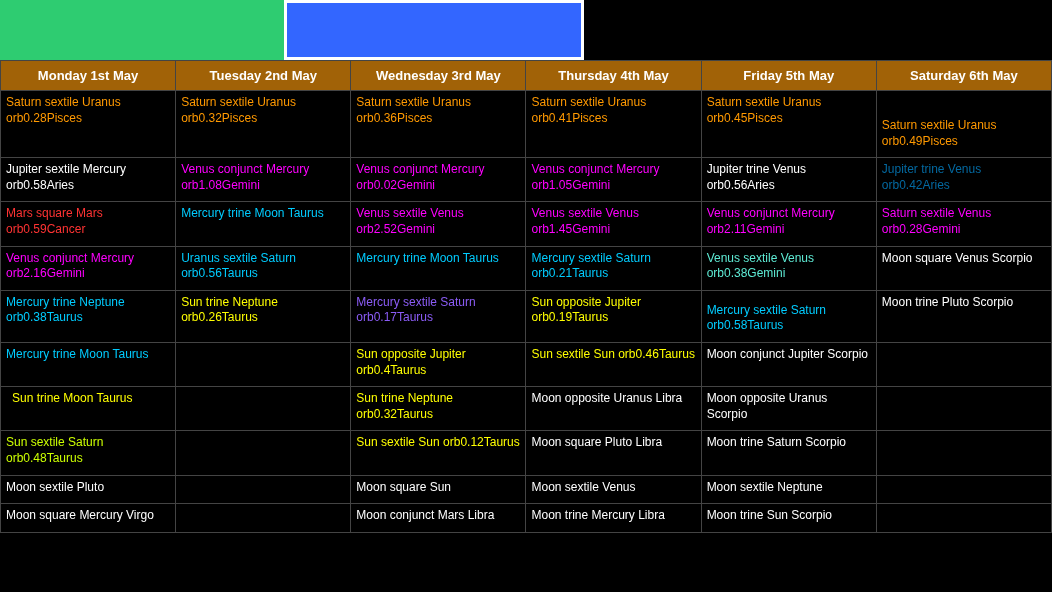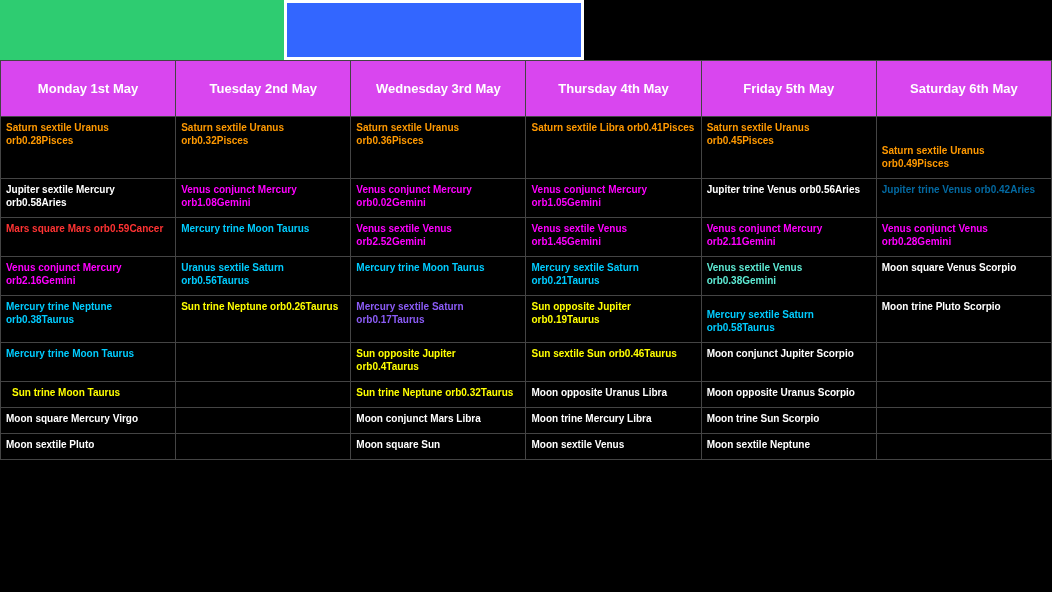--- a/index.html
+++ b/index.html
@@ -39,39 +39,39 @@
       cursor: pointer;
       font-style: italic;
     }
 
     
     .calendar {
       width: 1052px;
       border-collapse: collapse;
     }
     .calendar th {
-      background: #d946ef;
+      background: #a16207;
       color: #fff;
       border: 1px solid #444;
-      padding: 20px 6px;
+      padding: 7px 6px;
       text-align: center;
       font-size: 13px;
       font-weight: bold;
     }
     .calendar td {
       border: 1px solid #444;
       padding: 4px 5px;
       vertical-align: top;
       width: 175px;
       min-height: 30px;
     }
     .cell-entry {
       margin-bottom: 4px;
-      font-size: 10px;
-      font-weight: bold;
+      font-size: 12px;
+      font-weight: normal;
       line-height: 1.3;
     }
   </style>
 </head>
 <body>
 
 <div class="top-bar">
   <button class="back-btn"></button>
   <button class="minor-btn"></button>
 </div>
@@ -92,21 +92,21 @@
         <td>
           <div class="cell-entry" style="color: rgb(255, 153, 0);">Saturn sextile Uranus orb0.28Pisces</div>
         </td>
         <td>
           <div class="cell-entry" style="color: rgb(255, 153, 0);">Saturn sextile Uranus orb0.32Pisces</div>
         </td>
         <td>
           <div class="cell-entry" style="color: rgb(255, 153, 0);">Saturn sextile Uranus orb0.36Pisces</div>
         </td>
         <td>
-          <div class="cell-entry" style="color: rgb(255, 153, 0);">Saturn sextile Libra orb0.41Pisces</div>
+          <div class="cell-entry" style="color: rgb(255, 153, 0);">Saturn sextile Uranus orb0.41Pisces</div>
         </td>
         <td>
           <div class="cell-entry" style="color: rgb(255, 153, 0);">Saturn sextile Uranus orb0.45Pisces</div>
         </td>
         <td>
           <div class="cell-entry" style="color: rgb(255, 153, 0); margin-top: 23px;">Saturn sextile Uranus orb0.49Pisces</div>
         </td>
       </tr>
       <tr>
         <td>
@@ -138,21 +138,21 @@
         <td>
           <div class="cell-entry" style="color: rgb(255, 0, 255);">Venus sextile Venus orb2.52Gemini</div>
         </td>
         <td>
           <div class="cell-entry" style="color: rgb(255, 0, 255);">Venus sextile Venus orb1.45Gemini</div>
         </td>
         <td>
           <div class="cell-entry" style="color: rgb(255, 0, 255);">Venus conjunct Mercury orb2.11Gemini</div>
         </td>
         <td>
-          <div class="cell-entry" style="color: rgb(255, 0, 255);">Venus conjunct Venus orb0.28Gemini</div>
+          <div class="cell-entry" style="color: rgb(255, 0, 255);">Saturn sextile Venus orb0.28Gemini</div>
         </td>
       </tr>
       <tr>
         <td>
           <div class="cell-entry" style="color: rgb(255, 0, 255);">Venus conjunct Mercury orb2.16Gemini</div>
         </td>
         <td>
           <div class="cell-entry" style="color: rgb(0, 204, 255);">Uranus sextile Saturn orb0.56Taurus</div>
         </td>
         <td>
@@ -215,44 +215,60 @@
         <td>
           <div class="cell-entry" style="color: rgb(255, 255, 255);">Moon opposite Uranus Libra</div>
         </td>
         <td>
           <div class="cell-entry" style="color: rgb(255, 255, 255);">Moon opposite Uranus Scorpio</div>
         </td>
         <td></td>
       </tr>
       <tr>
         <td>
+          <div class="cell-entry" style="color: rgb(204, 255, 0);">Sun sextile Saturn orb0.48Taurus</div>
+        </td>
+        <td></td>
+        <td>
+          <div class="cell-entry" style="color: rgb(255, 255, 0);">Sun sextile Sun orb0.12Taurus</div>
+        </td>
+        <td>
+          <div class="cell-entry" style="color: rgb(255, 255, 255);">Moon square Pluto Libra</div>
+        </td>
+        <td>
+          <div class="cell-entry" style="color: rgb(255, 255, 255);">Moon trine Saturn Scorpio</div>
+        </td>
+        <td></td>
+      </tr>
+      <tr>
+        <td>
+          <div class="cell-entry" style="color: rgb(255, 255, 255);">Moon sextile Pluto</div>
+        </td>
+        <td></td>
+        <td>
+          <div class="cell-entry" style="color: rgb(255, 255, 255);">Moon square Sun</div>
+        </td>
+        <td>
+          <div class="cell-entry" style="color: rgb(255, 255, 255);">Moon sextile Venus</div>
+        </td>
+        <td>
+          <div class="cell-entry" style="color: rgb(255, 255, 255);">Moon sextile Neptune</div>
+        </td>
+        <td></td>
+      </tr>
+      <tr>
+        <td>
           <div class="cell-entry" style="color: rgb(255, 255, 255);">Moon square Mercury Virgo</div>
         </td>
         <td></td>
         <td>
           <div class="cell-entry" style="color: rgb(255, 255, 255);">Moon conjunct Mars Libra</div>
         </td>
         <td>
           <div class="cell-entry" style="color: rgb(255, 255, 255);">Moon trine Mercury Libra</div>
         </td>
         <td>
           <div class="cell-entry" style="color: rgb(255, 255, 255);">Moon trine Sun Scorpio</div>
-        </td>
-        <td></td>
-      </tr>
-      <tr>
-        <td>
-          <div class="cell-entry" style="color: rgb(255, 255, 255);">Moon sextile Pluto</div>
-        </td>
-        <td></td>
-        <td>
-          <div class="cell-entry" style="color: rgb(255, 255, 255);">Moon square Sun</div>
-        </td>
-        <td>
-          <div class="cell-entry" style="color: rgb(255, 255, 255);">Moon sextile Venus</div>
-        </td>
-        <td>
-          <div class="cell-entry" style="color: rgb(255, 255, 255);">Moon sextile Neptune</div>
         </td>
         <td></td>
       </tr>
     </tbody>
 </table>
 
 </body></html>

